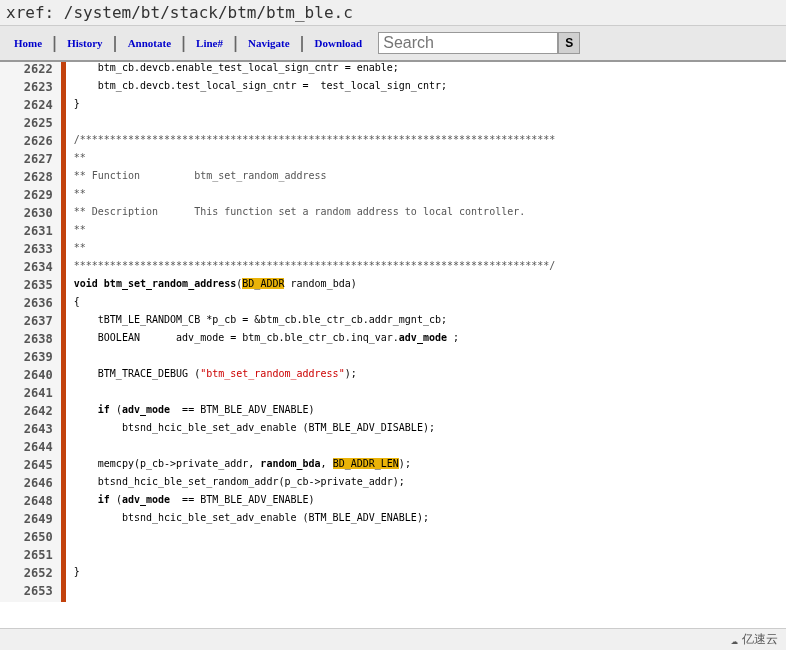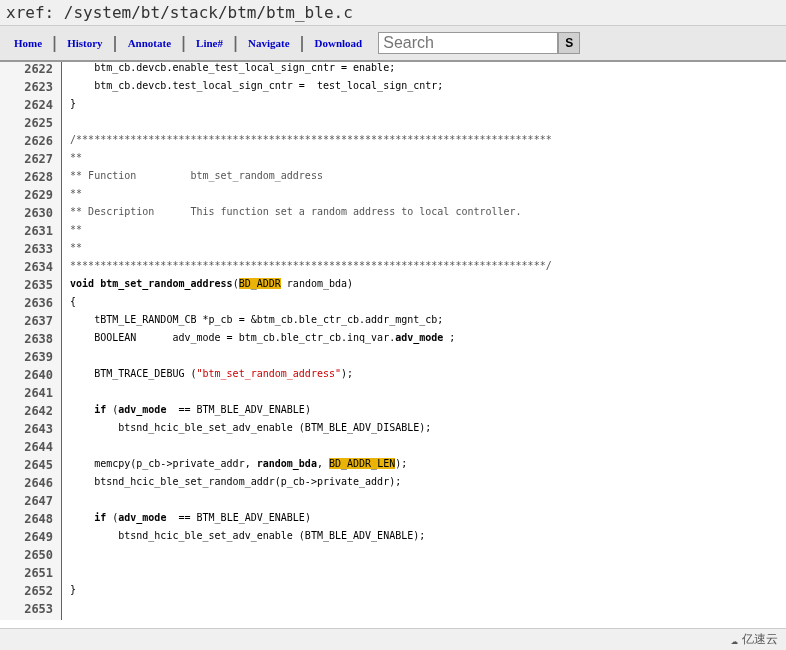--- a/index.html
+++ b/index.html
@@ -81,21 +81,21 @@
       width: 100%;
     }
 
     table.code-table tr {
       height: 18px;
     }
 
     .line-num {
       color: #555;
       background: #f5f5f5;
-      border-right: 1px solid #c2410c;
+      border-right: 5px solid #c2410c;
       padding: 0 8px 0 4px;
       text-align: right;
       vertical-align: top;
       white-space: nowrap;
       font-weight: bold;
       min-width: 42px;
       user-select: none;
       font-size: 12px;
     }
 
@@ -246,24 +246,20 @@
       </tr>
       <tr>
         <td class="line-num">2645</td>
         <td class="line-code">    memcpy(p_cb-&gt;private_addr, <span class="kw">random_bda</span>, <span class="highlight-yellow">BD_ADDR_LEN</span>);</td>
       </tr>
       <tr>
         <td class="line-num">2646</td>
         <td class="line-code">    btsnd_hcic_ble_set_random_addr(p_cb-&gt;private_addr);</td>
       </tr>
       <tr>
-        <td class="line-num">2647</td>
-        <td class="line-code"> </td>
-      </tr>
-      <tr>
         <td class="line-num">2648</td>
         <td class="line-code">    <span class="kw">if</span> (<span class="kw">adv_mode</span>  == BTM_BLE_ADV_ENABLE)</td>
       </tr>
       <tr>
         <td class="line-num">2649</td>
         <td class="line-code">        btsnd_hcic_ble_set_adv_enable (BTM_BLE_ADV_ENABLE);</td>
       </tr>
       <tr>
         <td class="line-num">2650</td>
         <td class="line-code"> </td>

